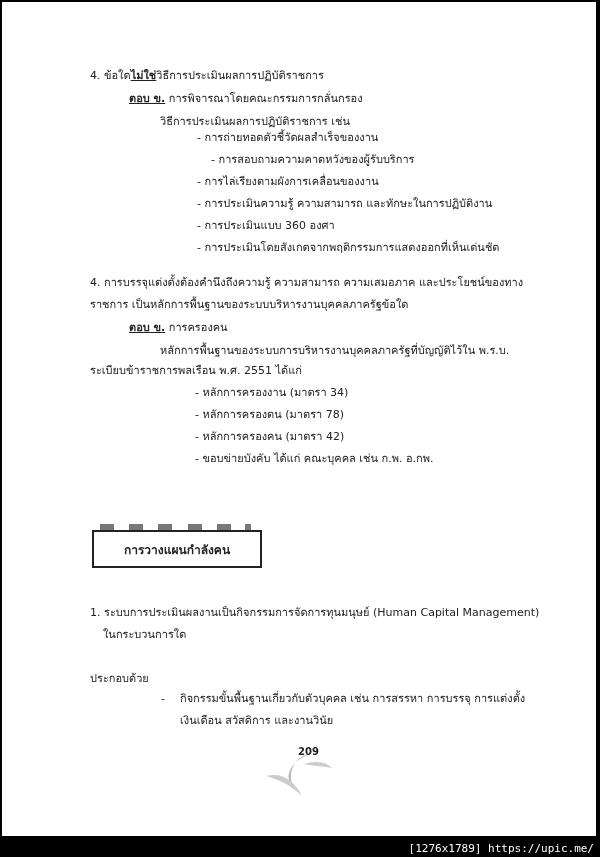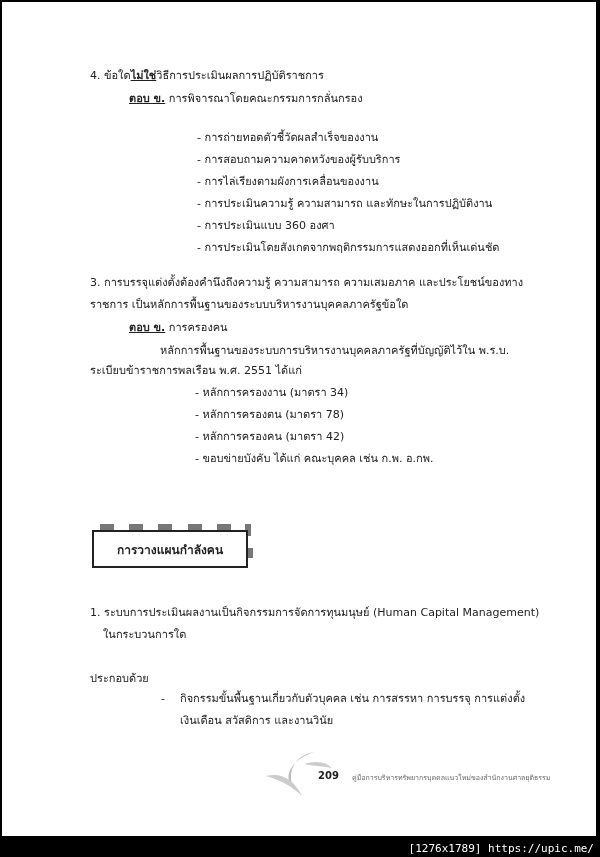--- a/index.html
+++ b/index.html
@@ -8,50 +8,51 @@
     font-family: "DejaVu Sans", "Liberation Sans", sans-serif;
   }
   .page {
     position:absolute; left:2px; top:2px; width:594px; height:834px; background:#fff;
   }
   .t {
     position:absolute; font-size:11px; color:#222; white-space:nowrap; line-height:14px;
   }
   .b { font-weight:bold; text-decoration:underline; }
   .section-box {
-    position:absolute; left:90px; top:528px; width:156px; height:38px;
+    position:absolute; left:90px; top:528px; width:170px; height:38px;
     border:2px solid #222; background:#fff; box-sizing:border-box;
     display:flex; align-items:center; justify-content:center;
     font-weight:bold; font-size:12px; color:#222;
   }
   .dash { position:absolute; width:14px; height:6px; background:#777; }
   .dashv { position:absolute; width:6px; height:10px; background:#777; }
-  .footer-num { position:absolute; left:296px; top:768px; font-size:10px; font-weight:bold; color:#222;margin-left:20px; }
+  .footer-num { position:absolute; left:296px; top:744px; font-size:10px; font-weight:bold; color:#222; }
   .footer-text { position:absolute; left:350px; top:770px; font-size:7px; color:#666; white-space:nowrap; }
   .swoosh { position:absolute; left:262px; top:748px; }
   .watermark {
     position:absolute; right:6px; bottom:2px; color:#fff;
     font-family:"DejaVu Sans Mono", monospace; font-size:11px;
   }
 </style>
 </head>
 <body>
 
 <div class="page">
 
   <div class="t" style="left:88px;top:67px;"><span>4. ข้อใด</span><span class="b">ไม่ใช่</span><span>วิธีการประเมินผลการปฏิบัติราชการ</span></div>
   <div class="t" style="left:127px;top:90px;"><span class="b">ตอบ ข.</span><span> การพิจารณาโดยคณะกรรมการกลั่นกรอง</span></div>
+  <div class="t" style="left:158px;top:113px;">วิธีการประเมินผลการปฏิบัติราชการ เช่น</div>
   <div class="t" style="left:195px;top:129px;">- การถ่ายทอดตัวชี้วัดผลสำเร็จของงาน</div>
-  <div class="t" style="left:195px;top:151px;">- การสอบถามความคาดหวังของผู้รับบริการ</div>
+  <div class="t" style="left:209px;top:151px;">- การสอบถามความคาดหวังของผู้รับบริการ</div>
   <div class="t" style="left:195px;top:173px;">- การไล่เรียงตามผังการเคลื่อนของงาน</div>
   <div class="t" style="left:195px;top:195px;">- การประเมินความรู้ ความสามารถ และทักษะในการปฏิบัติงาน</div>
   <div class="t" style="left:195px;top:217px;">- การประเมินแบบ 360 องศา</div>
   <div class="t" style="left:195px;top:239px;">- การประเมินโดยสังเกตจากพฤติกรรมการแสดงออกที่เห็นเด่นชัด</div>
 
-  <div class="t" style="left:88px;top:274px;">3. การบรรจุแต่งตั้งต้องคำนึงถึงความรู้ ความสามารถ ความเสมอภาค และประโยชน์ของทาง</div>
+  <div class="t" style="left:88px;top:274px;">4. การบรรจุแต่งตั้งต้องคำนึงถึงความรู้ ความสามารถ ความเสมอภาค และประโยชน์ของทาง</div>
   <div class="t" style="left:88px;top:296px;">ราชการ เป็นหลักการพื้นฐานของระบบบริหารงานบุคคลภาครัฐข้อใด</div>
   <div class="t" style="left:127px;top:319px;"><span class="b">ตอบ ข.</span><span> การครองคน</span></div>
   <div class="t" style="left:158px;top:342px;">หลักการพื้นฐานของระบบการบริหารงานบุคคลภาครัฐที่บัญญัติไว้ใน พ.ร.บ.</div>
   <div class="t" style="left:88px;top:362px;">ระเบียบข้าราชการพลเรือน พ.ศ. 2551 ได้แก่</div>
   <div class="t" style="left:193px;top:384px;">- หลักการครองงาน (มาตรา 34)</div>
   <div class="t" style="left:193px;top:406px;">- หลักการครองตน (มาตรา 78)</div>
   <div class="t" style="left:193px;top:428px;">- หลักการครองคน (มาตรา 42)</div>
   <div class="t" style="left:193px;top:450px;">- ขอบข่ายบังคับ ได้แก่ คณะบุคคล เช่น ก.พ. อ.กพ.</div>
 
   <div>
@@ -73,16 +74,15 @@
   <div class="t" style="left:159px;top:690px;">-</div>
   <div class="t" style="left:178px;top:712px;">เงินเดือน สวัสดิการ และงานวินัย</div>
   <div class="t" style="left:178px;top:690px;">กิจกรรมขั้นพื้นฐานเกี่ยวกับตัวบุคคล เช่น การสรรหา การบรรจุ การแต่งตั้ง</div>
 
   <svg class="swoosh" width="70" height="50" viewBox="0 0 70 50">
     <path d="M50 2 C30 6, 22 22, 30 40 C20 30, 22 12, 50 2 Z" fill="#bbb"></path>
     <path d="M2 26 C18 22, 30 30, 38 46 C28 36, 16 30, 2 26 Z" fill="#ccc"></path>
     <path d="M40 14 C52 10, 62 12, 68 18 C58 16, 48 16, 40 14 Z" fill="#ccc"></path>
   </svg>
   <div class="footer-num">209</div>
-  <div class="footer-text">คู่มือการบริหารทรัพยากรบุคคลแนวใหม่ของสำนักงานศาลยุติธรรม</div>
 </div>
 
 <div class="watermark">[1276x1789] https://upic.me/</div>
 
 </body></html>

